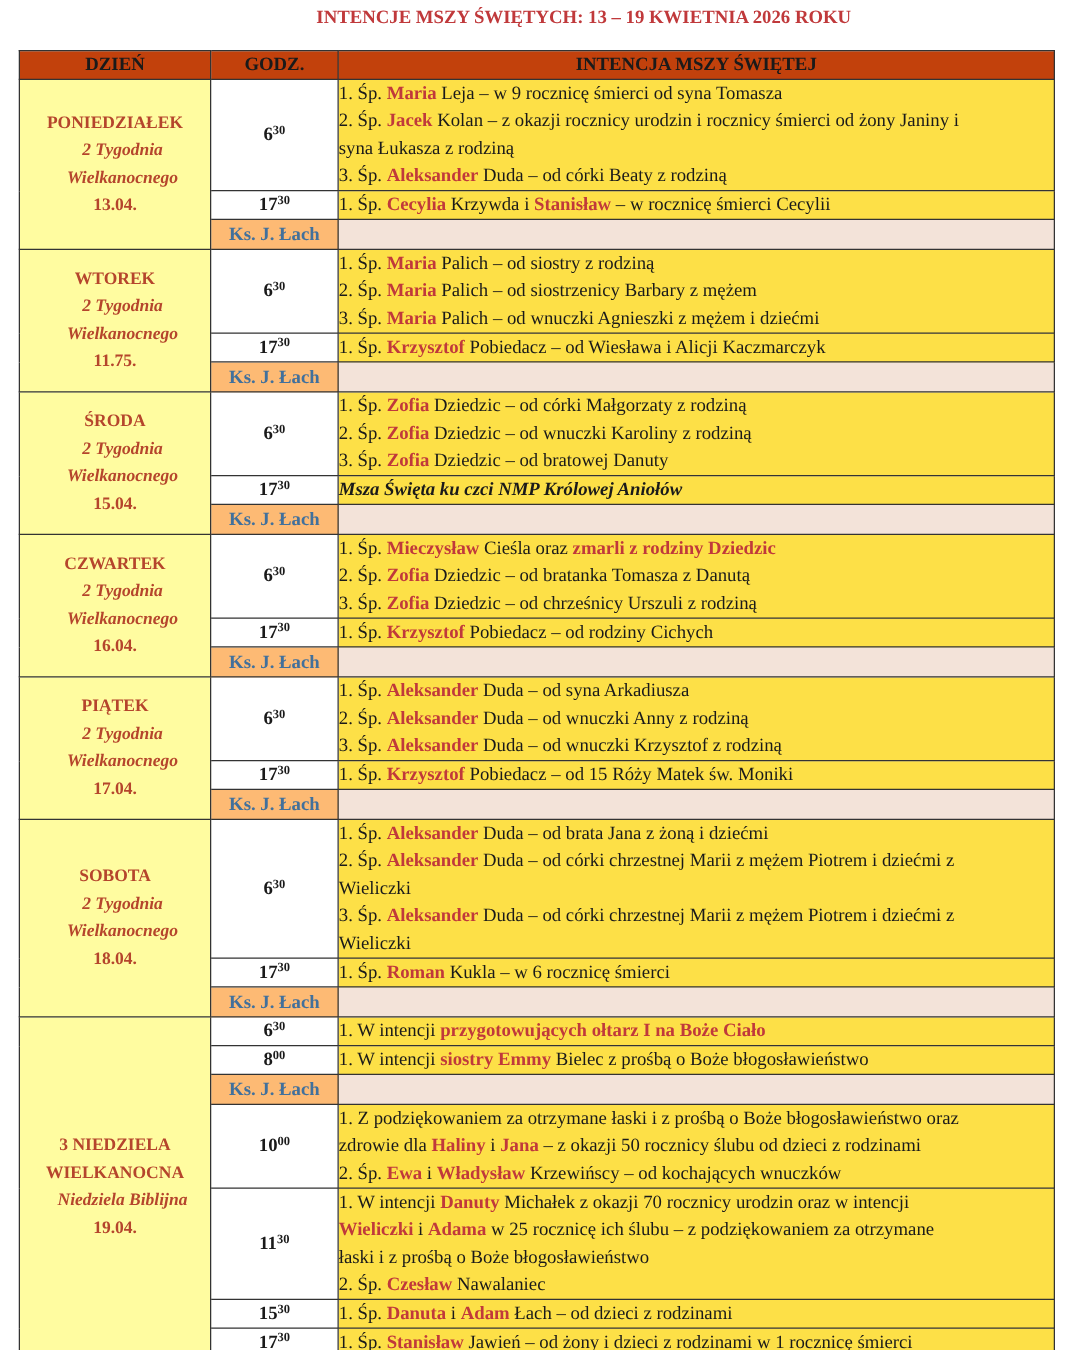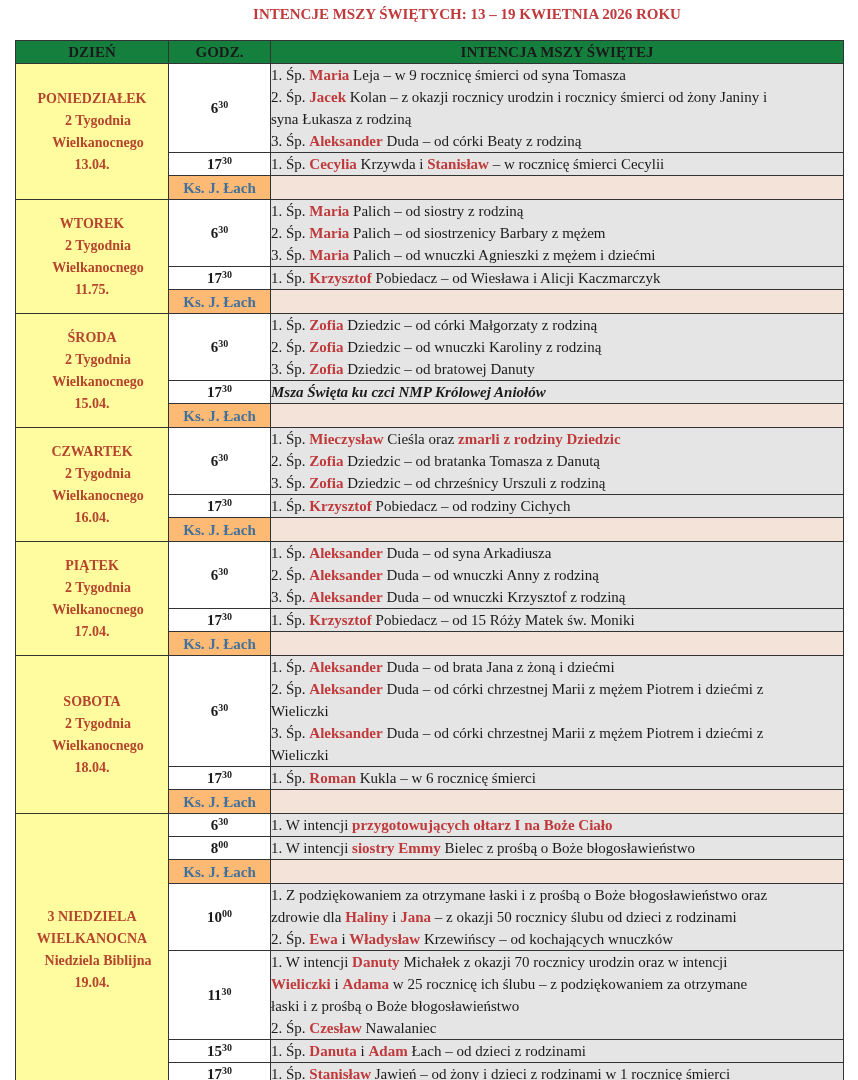--- a/index.html
+++ b/index.html
@@ -1,30 +1,30 @@
 <!DOCTYPE html>
 <html><head>
 <meta charset="utf-8">
 <style>
   html, body { margin:0; padding:0; background:#ffffff; }
   body { width:858px; height:1080px; position:relative; font-family:"Liberation Serif", serif; color:#1a1a1a; overflow:hidden; }
   .title { position:absolute; left:0; top:6px; width:858px; text-align:center; font-weight:bold; font-size:15px; color:#c0393b; letter-spacing:0;padding-left:38px; }
   table.sched { position:absolute; left:15px; top:40px; width:828px; border-collapse:collapse; table-layout:fixed; }
   table.sched td, table.sched th { border:1.3px solid #333; padding:0; font-size:15px; line-height:22px; }
   col.c-day { width:153px; } col.c-hour { width:102px; } col.c-int { width:573px; }
-  th { background:#15803d; font-weight:bold; text-align:center; height:21px; font-size:15.5px;margin-top:44px; }
+  th { background:#c2410c; font-weight:bold; text-align:center; height:21px; font-size:15.5px;margin-top:44px; }
   td.day { background:#fffca0; text-align:center; vertical-align:middle; color:#b5452c; font-weight:bold; line-height:19px; }
   td.day .dname { display:block; font-size:14px; }
-  td.day .dsub { display:block; font-size:14px;margin-left:12px; }
+  td.day .dsub { display:block; font-style:italic; font-size:14px;margin-left:12px; }
   td.day .ddate { display:block; font-size:14px; }
   td.hour { text-align:center; vertical-align:middle; font-weight:bold; font-size:15.5px; background:#fff; }
   td.hour sup { font-size:10px; vertical-align:top; position:relative; top:-3px; }
   td.priest { text-align:center; font-weight:bold; color:#41709c; background:#fdba74; height:23px; font-size:15px; }
   td.blank { background:#f3e3d9; }
-  td.int { padding:0 6px; vertical-align:top; background:#e5e5e5;margin-left:36px; }
+  td.int { padding:0 6px; vertical-align:top; background:#fde047;margin-left:36px; }
   .line { display:block; }
   .hl { color:#c0393b; font-weight:bold; }
   .special { font-weight:bold; font-style:italic;text-align:center; }
 </style>
 </head>
 <body>
 
 <div class="title">INTENCJE MSZY ŚWIĘTYCH: 13 – 19 KWIETNIA 2026 ROKU</div>
 
 <table class="sched">

